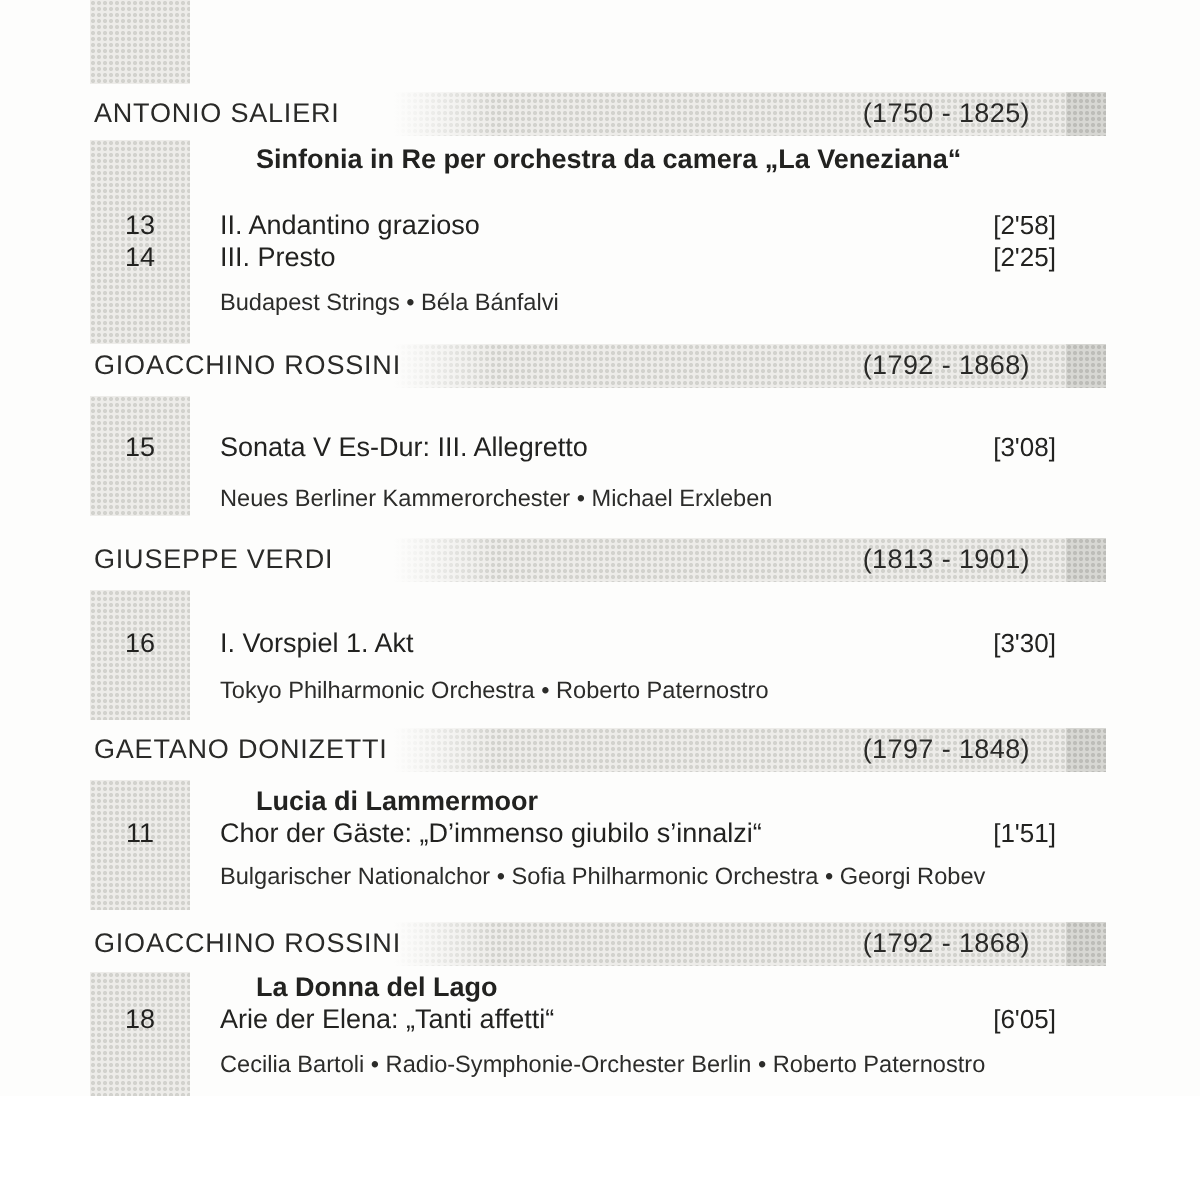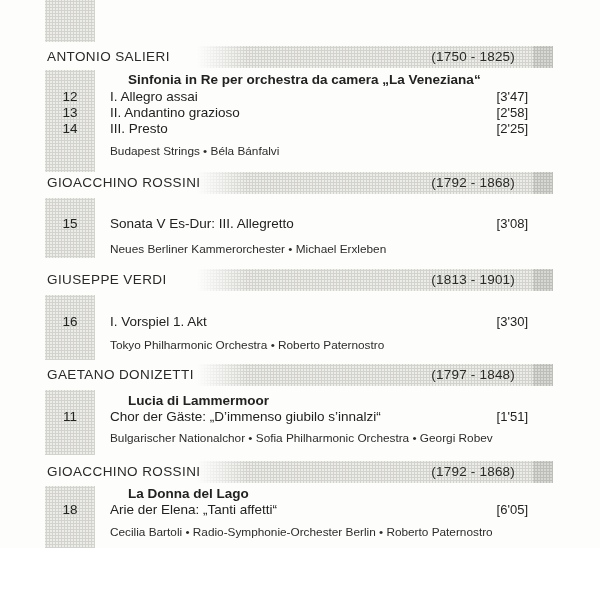--- a/index.html
+++ b/index.html
@@ -77,25 +77,20 @@
 
   <div class="header" style="top:46px">
     <div class="bar halftone">
       <div class="bar-fade"></div>
       <div class="bar-cap halftone"></div>
     </div>
     <span class="composer">ANTONIO SALIERI</span>
     <span class="dates">(1750 - 1825)</span>
   </div>
   <div class="line work-title" style="top:72px">Sinfonia in Re per orchestra da camera „La Veneziana“</div>
-  <div class="line" style="top:89px">
-    <span class="track-number">12</span>
-    <span class="track-title">I. Allegro assai</span>
-    <span class="track-duration">[3'47]</span>
-  </div>
   <div class="line" style="top:105px">
     <span class="track-number">13</span>
     <span class="track-title">II. Andantino grazioso</span>
     <span class="track-duration">[2'58]</span>
   </div>
   <div class="line" style="top:121px">
     <span class="track-number">14</span>
     <span class="track-title">III. Presto</span>
     <span class="track-duration">[2'25]</span>
   </div>

